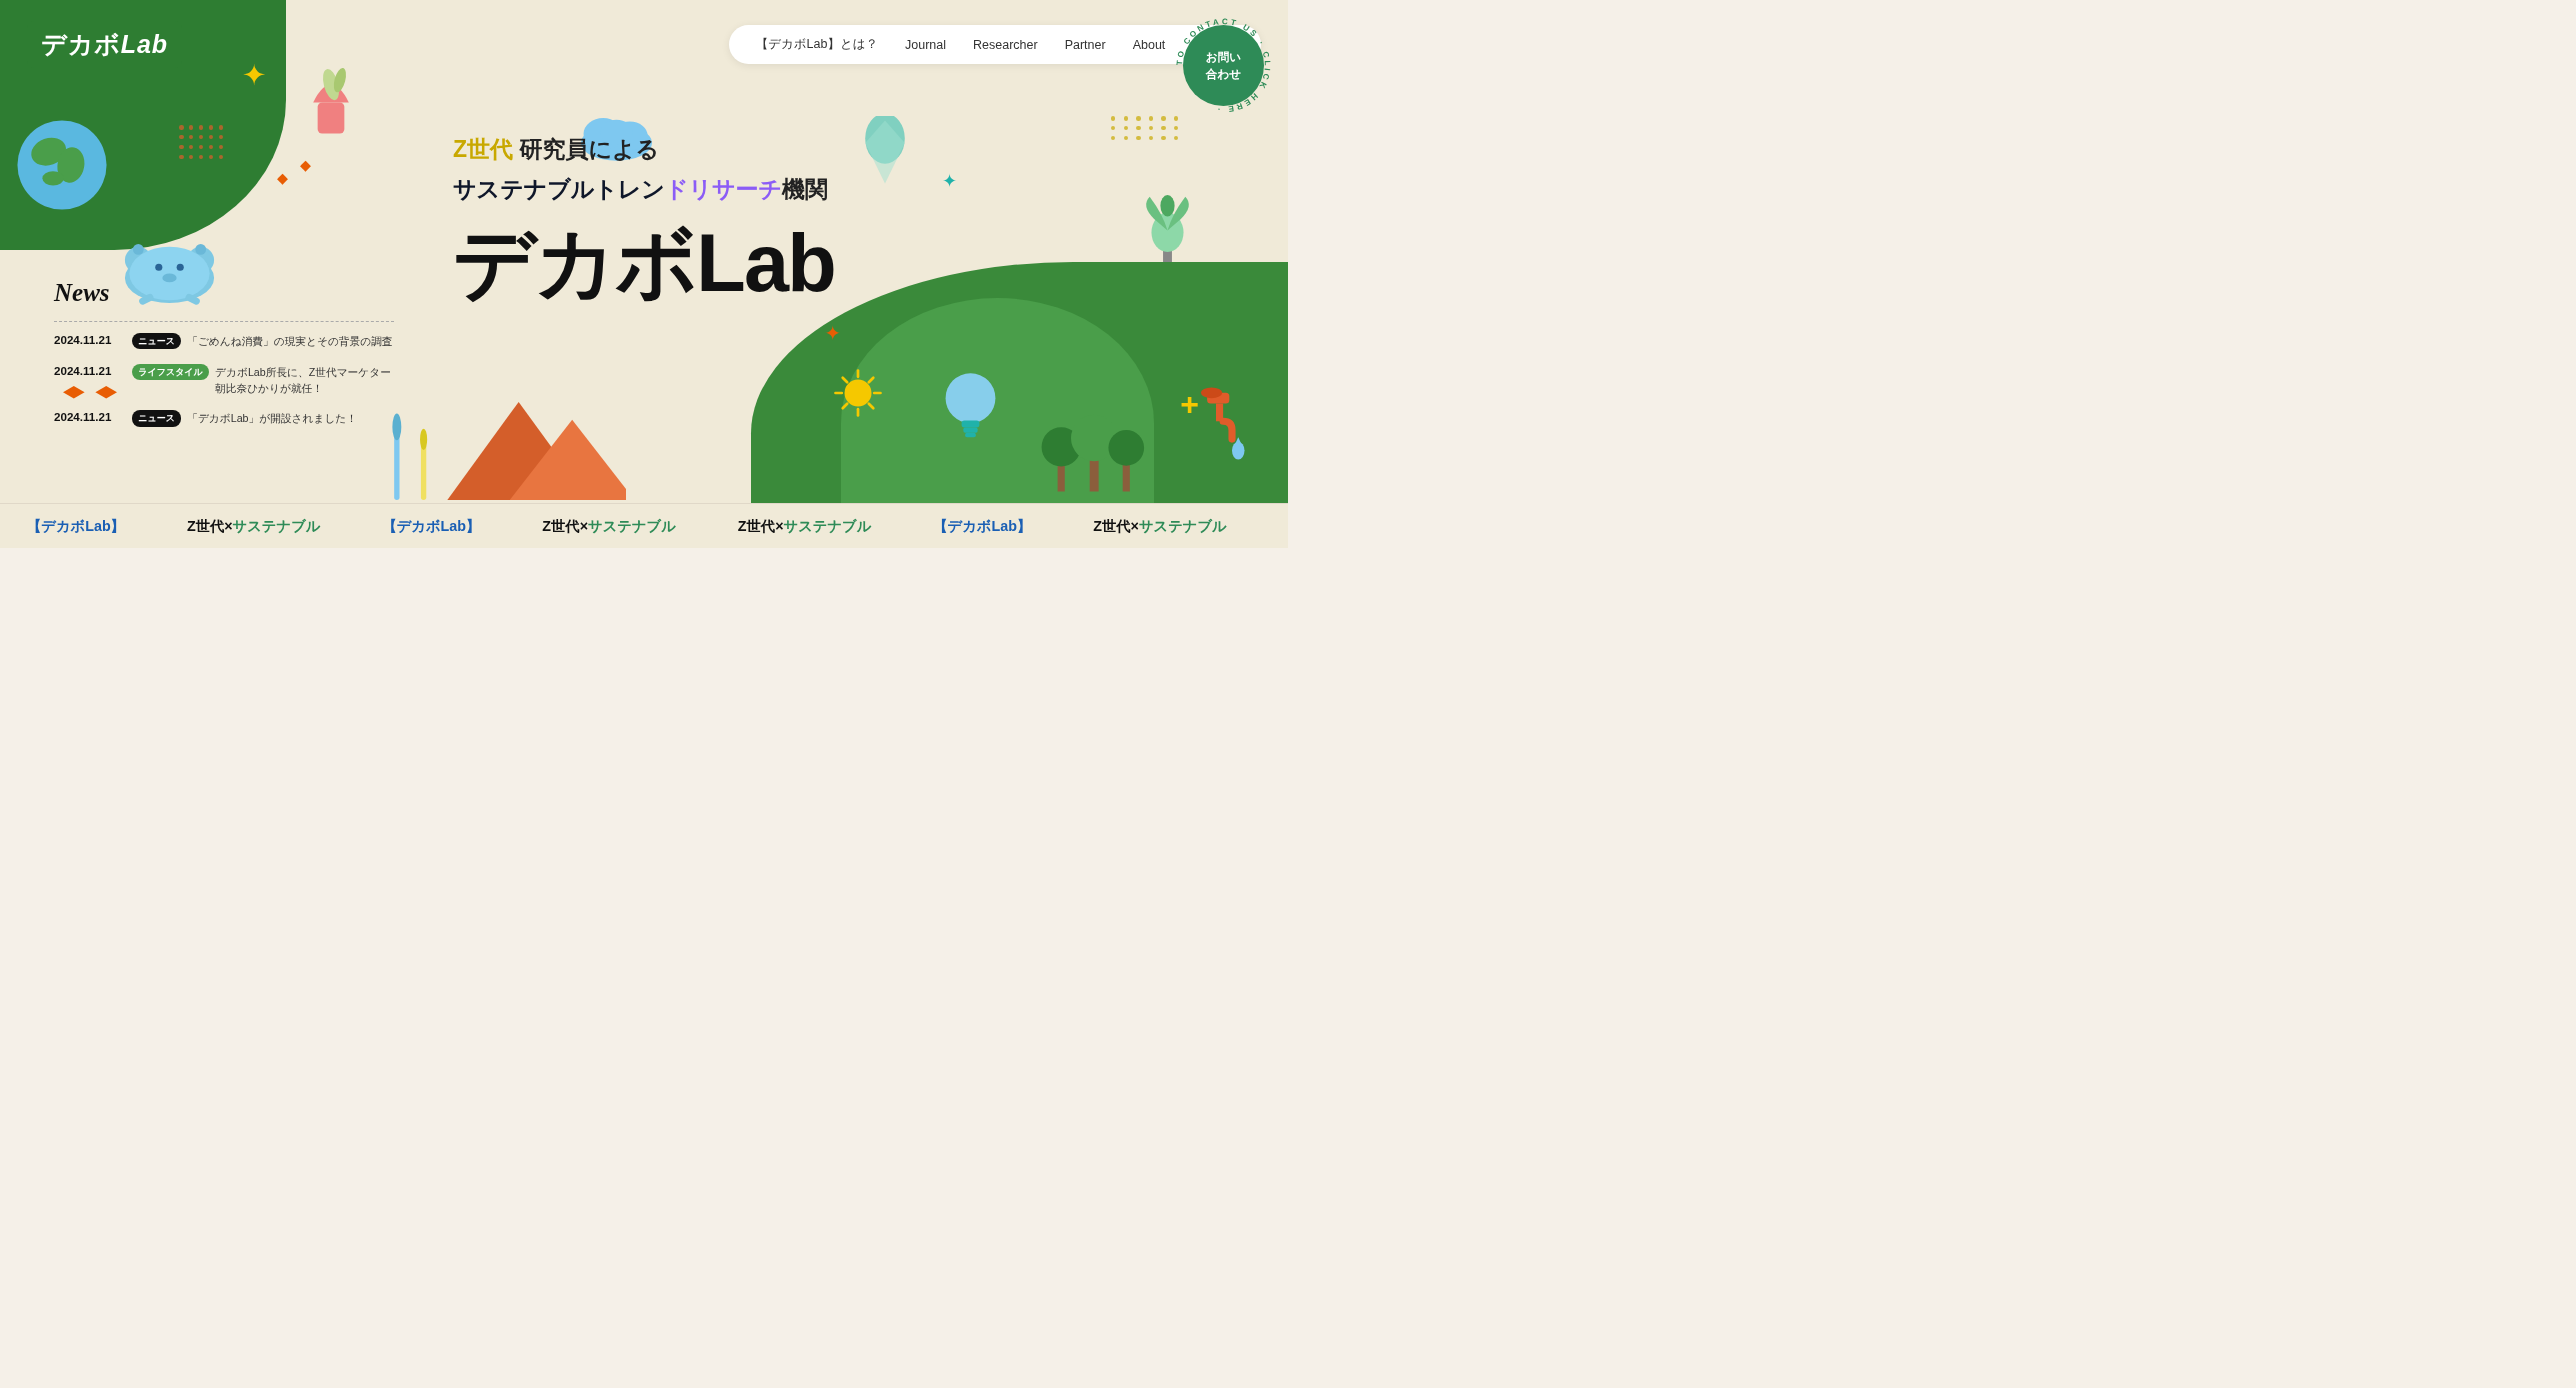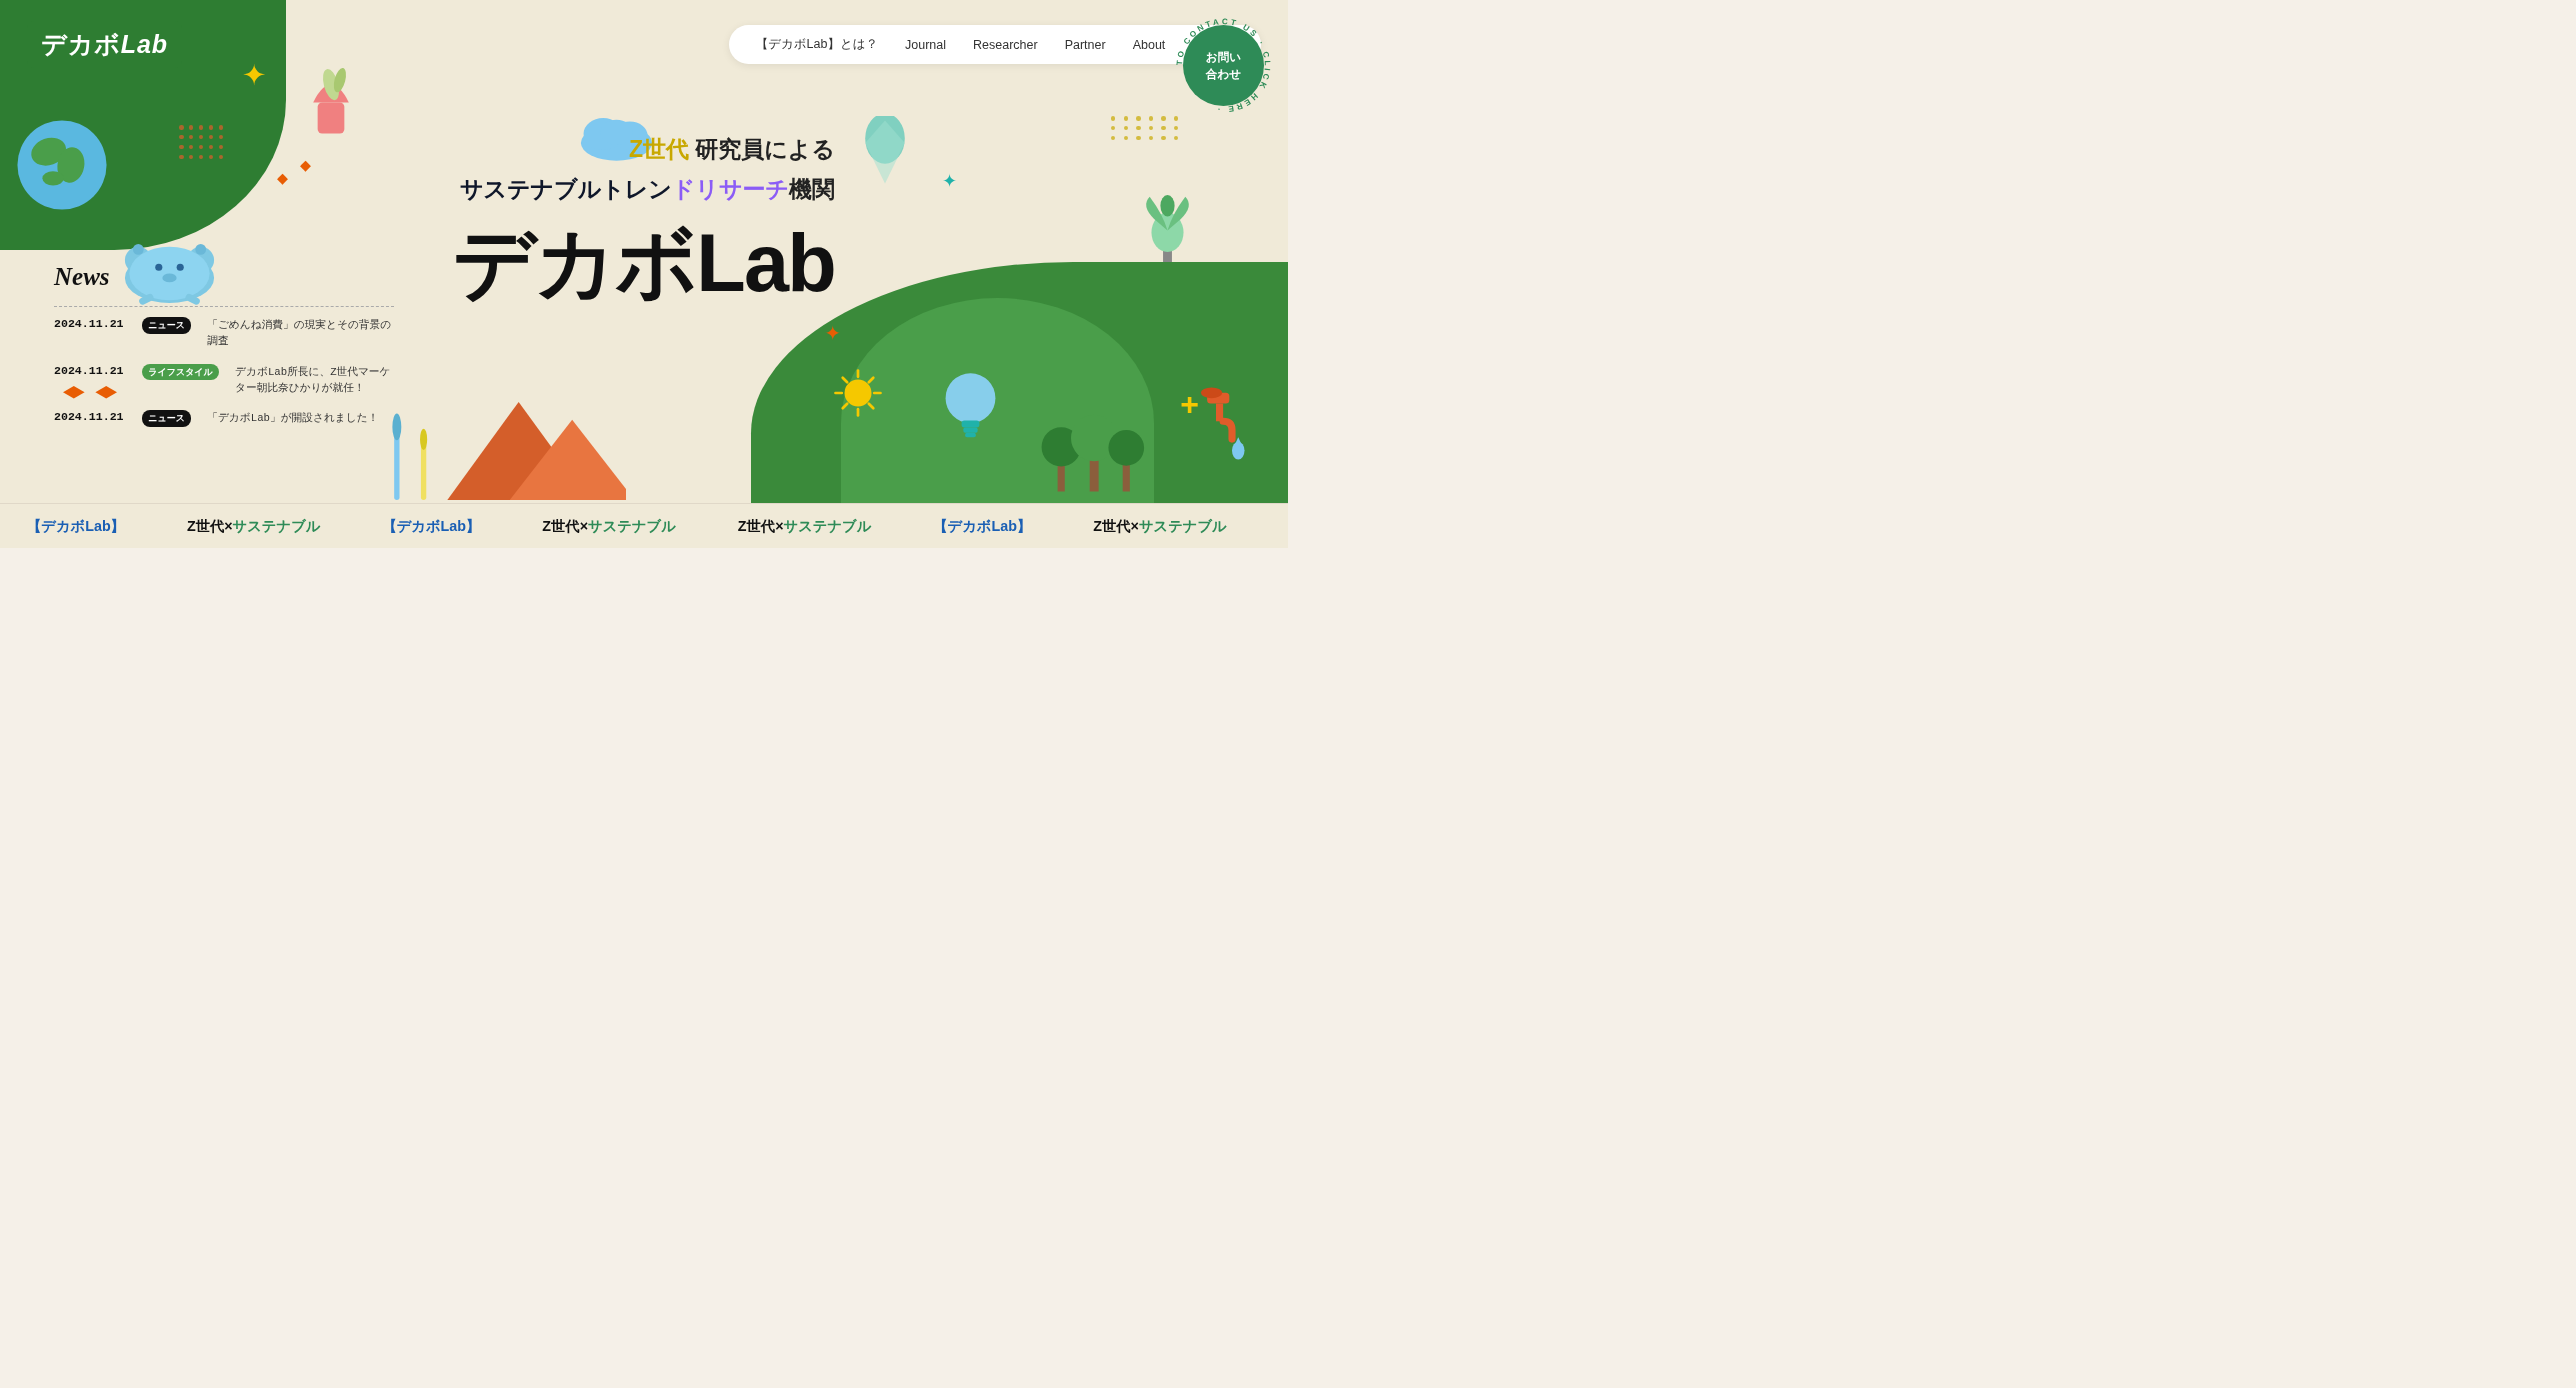--- a/index.html
+++ b/index.html
@@ -86,21 +86,21 @@
       border-radius: 50% 50% 0 0;
       z-index: 0;
     }
 
     
     .hero-content {
       position: absolute;
       top: 134px;
       left: 50%;
       transform: translateX(-50%);
-      text-align: right;
+      text-align: left;
       z-index: 10;
     }
     .hero-subtitle {
       font-size: 23px;
       font-weight: 700;
       color: #222;
       margin-bottom: 9px;
     }
     .hero-tagline {
       font-size: 23px;
@@ -182,24 +182,23 @@
       font-family: Liberation Serif, serif;
     }
     .news-divider {
       border: none;
       border-top: 0.9px dashed #aaa;
       margin-bottom: 10.7px;
     }
     .news-item {
       display: flex;
       align-items: flex-start;
-      gap: 16px;
+      gap: 6px;
       margin-bottom: 14.3px;
       font-size: 11.6px;
-      font-family: Liberation Mono, monospace;
     }
     .news-date {
       font-weight: 700;
       color: #111;
       white-space: nowrap;
       font-size: 11.6px;
       min-width: 72px;
     }
     .news-tag {
       background: #111;

